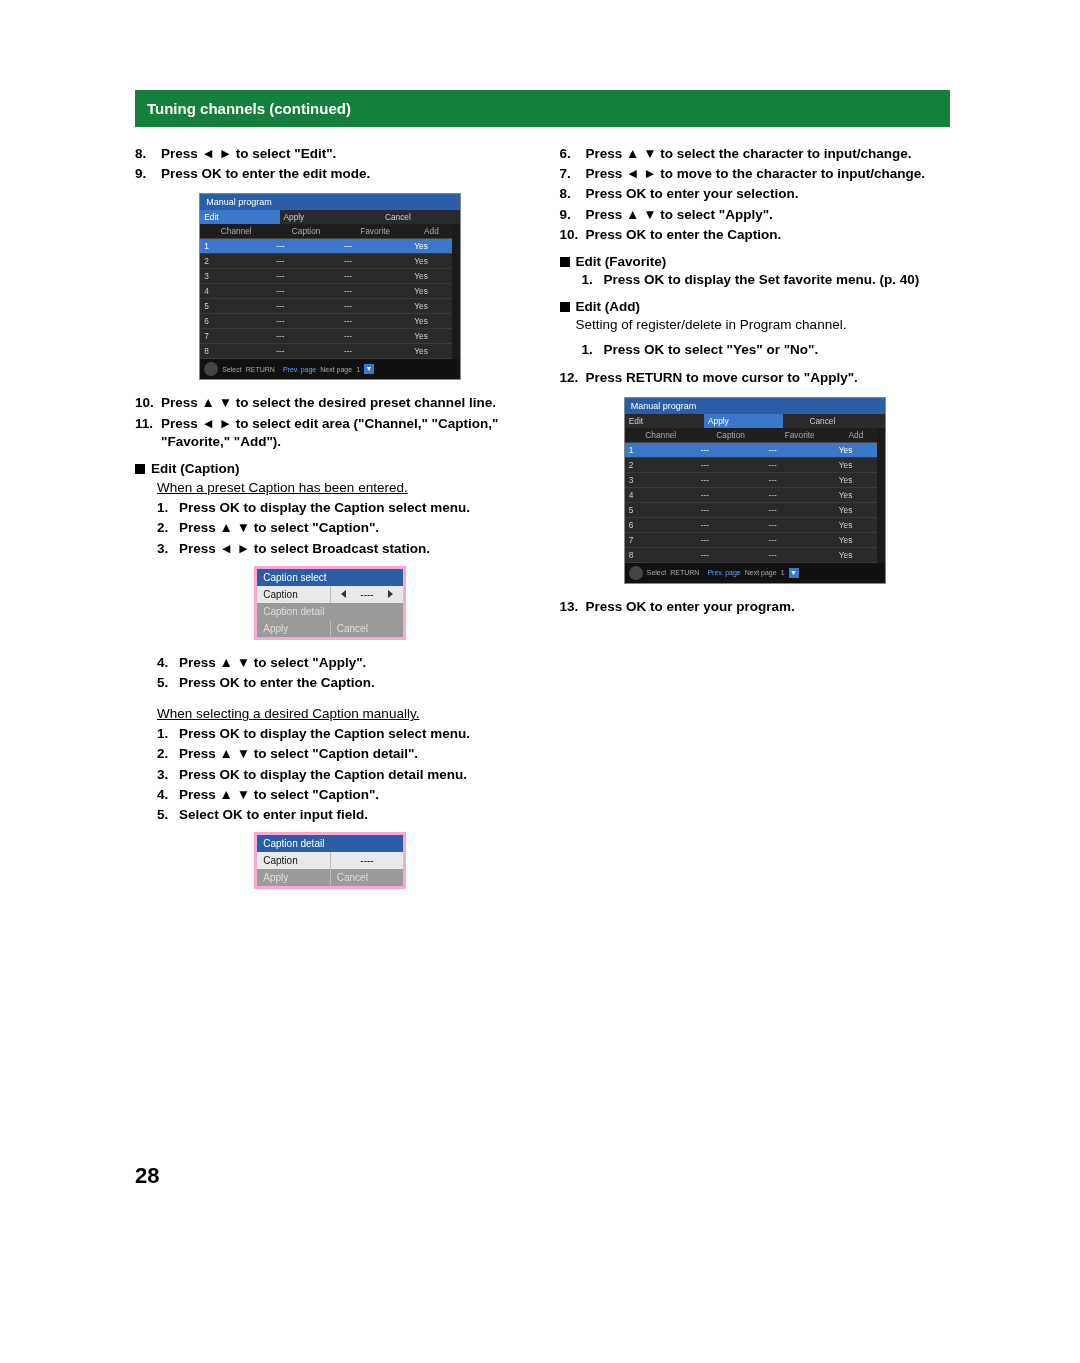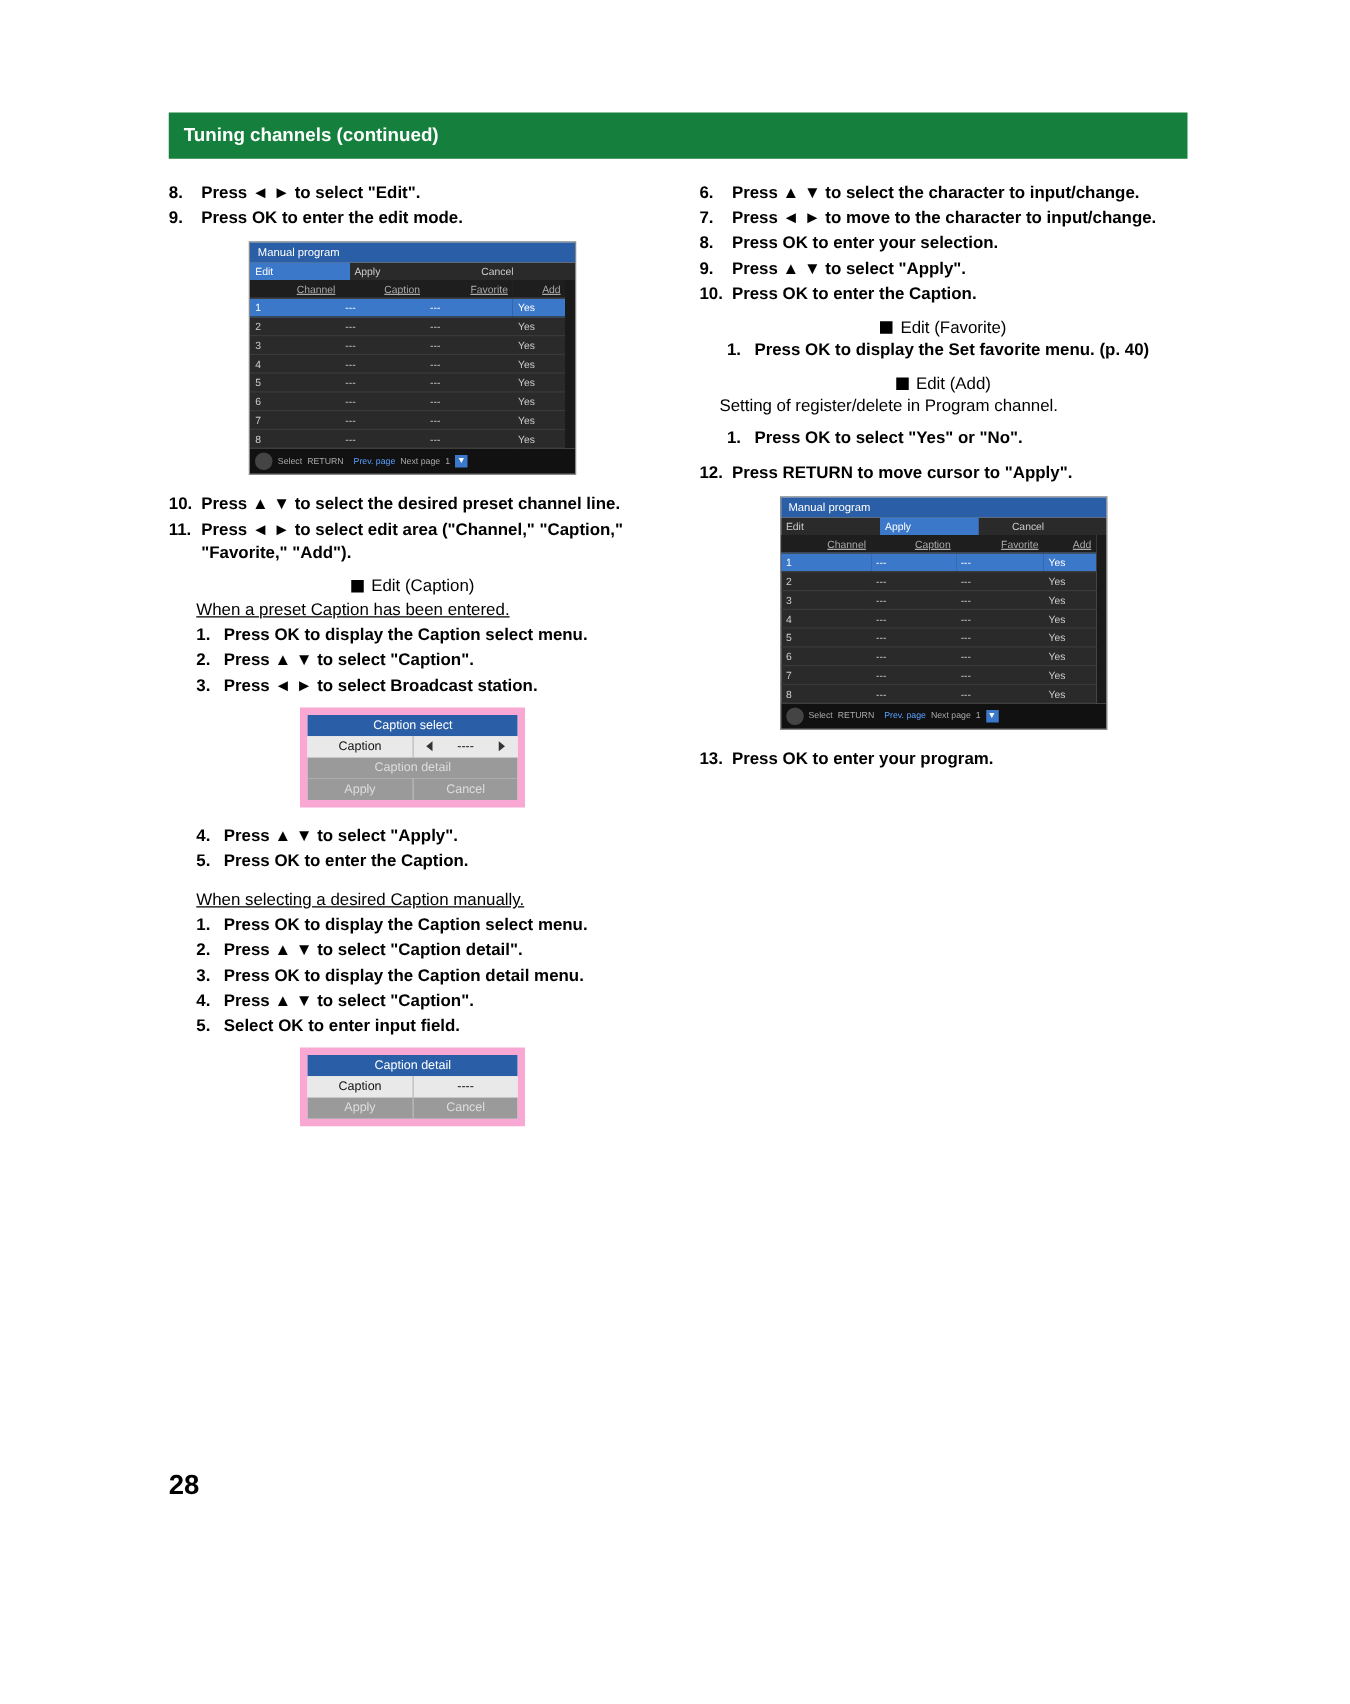--- a/index.html
+++ b/index.html
@@ -38,25 +38,24 @@
   .step .txt { flex: 1; }
   .substep {
     font-weight: bold;
     display: flex;
     margin: 2px 0 2px 22px;
     line-height: 1.35;
   }
   .substep .num { min-width: 22px; }
   .substep .txt { flex: 1; }
   .heading {
-    font-weight: normal;
+    font-weight: bold;
     margin: 10px 0 2px 0;
     display: flex;
     align-items: center;
-    justify-content: center;
   }
   .heading .sq {
     display: inline-block;
     width: 10px; height: 10px;
     background: #000;
     margin-right: 6px;
   }
   .under {
     font-weight: normal;
     text-decoration: underline;
@@ -96,24 +95,23 @@
   }
   .osd table {
     width:100%;
     border-collapse: collapse;
     background:#2a2a2a;
   }
   .osd th {
     background:#1e1e1e;
     color:#aaa;
     font-weight: normal;
-    text-align:right;
+    text-align:center;
     padding:2px 4px;
     border-bottom:1px solid #444;
-    text-decoration:underline;
   }
   .osd td {
     padding:2px 4px;
     border-bottom:1px solid #3a3a3a;
     color:#ccc;
   }
   .osd tr.hl td { background:#3b78c9; color:#fff; }
   .osd .scroll {
     width:8px; background:#1a1a1a;
   }
@@ -135,24 +133,23 @@
   .osd .footer .page-ind {
     display:inline-block;
     background:#3b78c9; color:#fff;
     width:10px; height:10px; line-height:10px; text-align:center;
     font-size:7px;
   }
 
   
   .mini-wrap { display:flex; justify-content:center; margin:8px 0 14px 0; }
   .mini {
-    width: 180px;
+    width: 152px;
     font-size: 10px;
-    border:6px solid #f9a8d4;
-    text-align:center;
+    border:3px solid #f9a8d4;
   }
   .mini .mt {
     background:#2a5fa8; color:#fff; padding:3px 6px;
   }
   .mini .row {
     display:flex; background:#e9e9e9; color:#111;
   }
   .mini .row.dim { background:#9a9a9a; color:#ddd; }
   .mini .cell { flex:1; padding:3px 6px; border-right:1px solid #bbb; }
   .mini .cell:last-child { border-right:none; }

